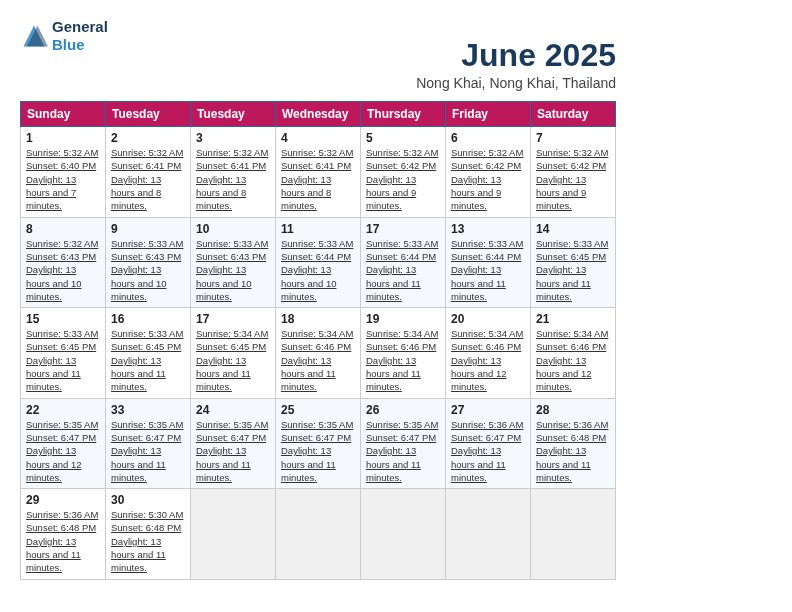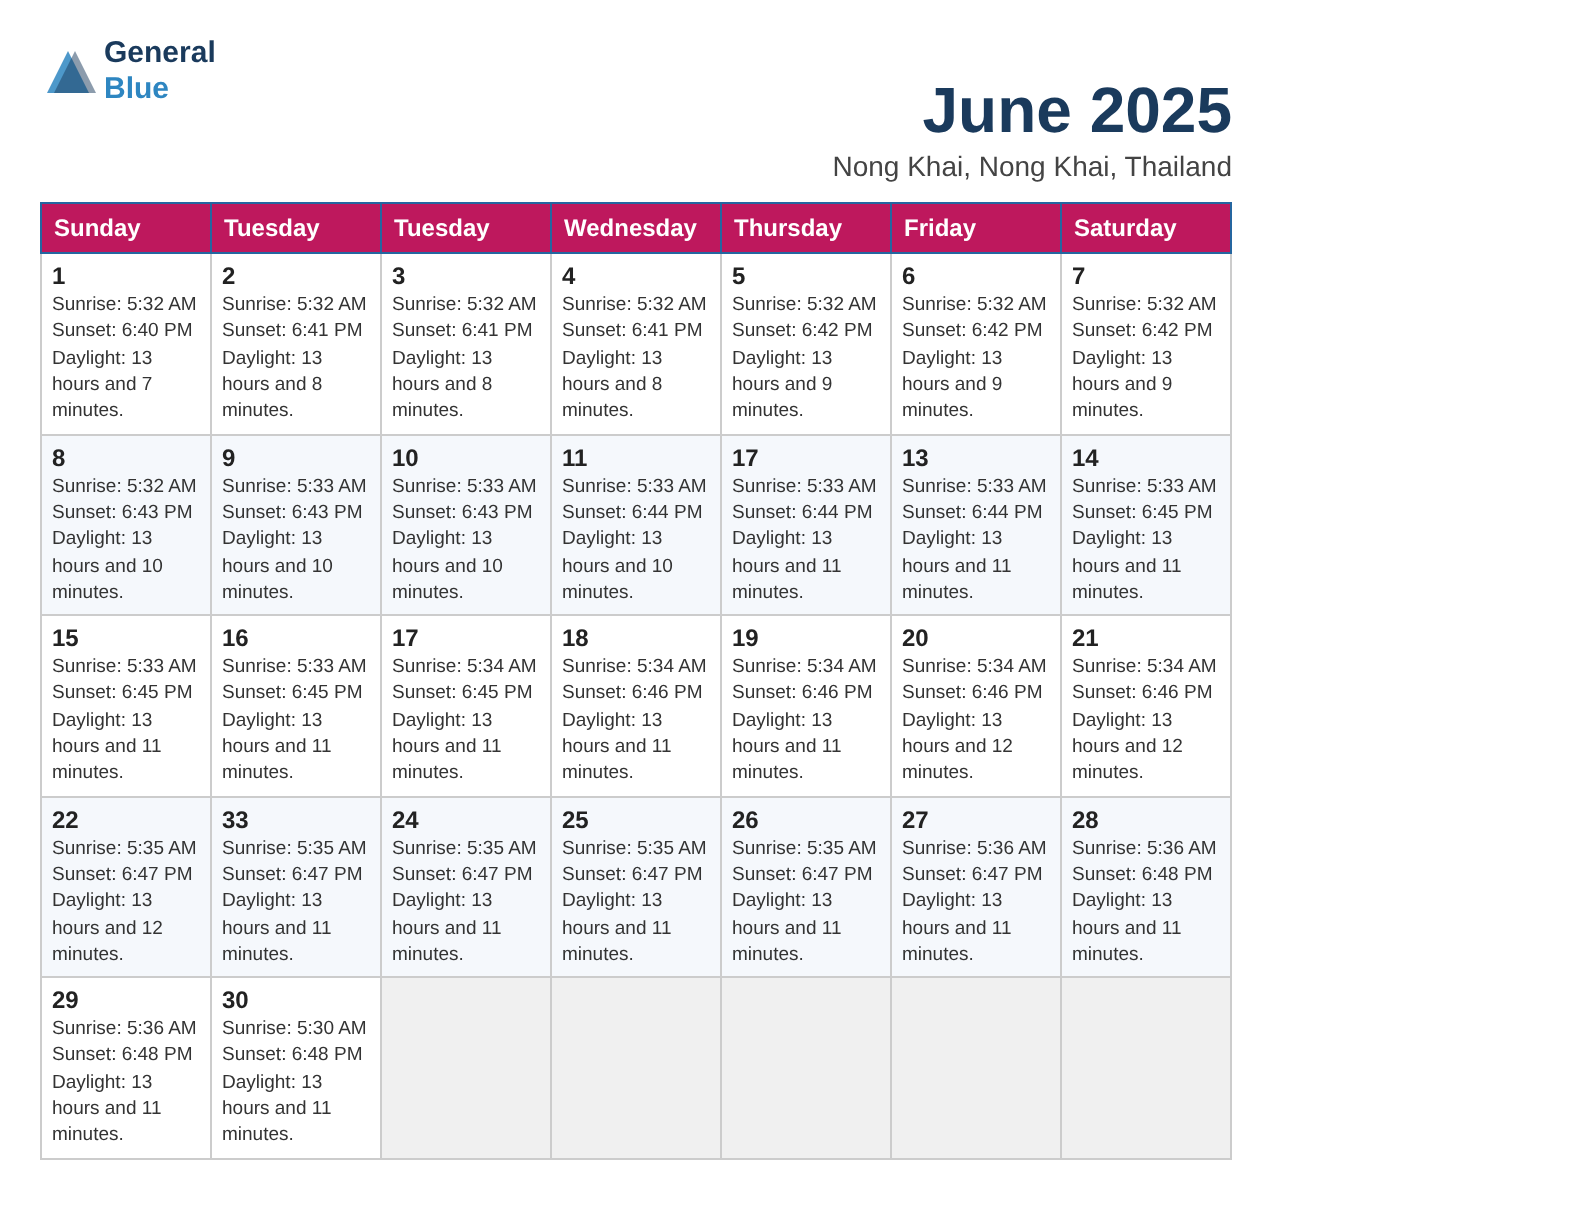--- a/index.html
+++ b/index.html
@@ -84,20 +84,21 @@
       font-size: 12px;
       font-weight: bold;
       color: #222;
       display: block;
       margin-bottom: 1px;
     }
     .day-info {
       font-size: 9.5px;
       color: #333;
       line-height: 1.4;
+      text-decoration: underline;
     }
     .empty-cell {
       background: #f0f0f0 !important;
     }
     .row-shaded td {
       background: #f0f4fa;
     }
   </style>
 </head>
 <body>

